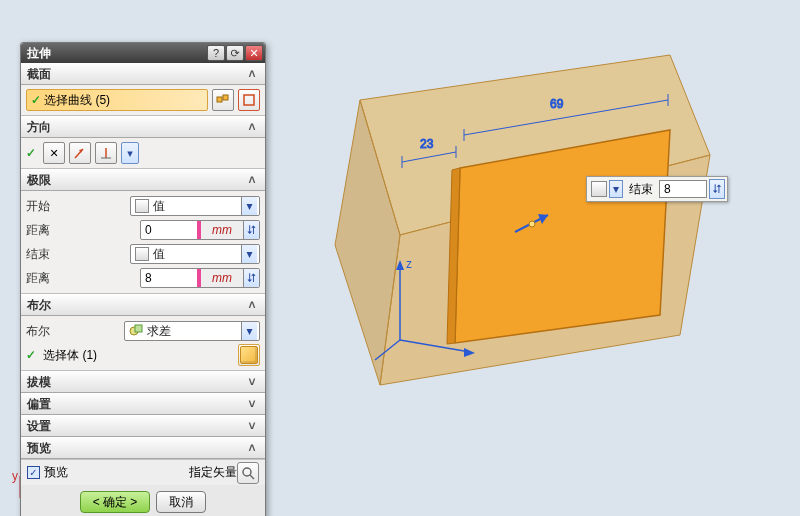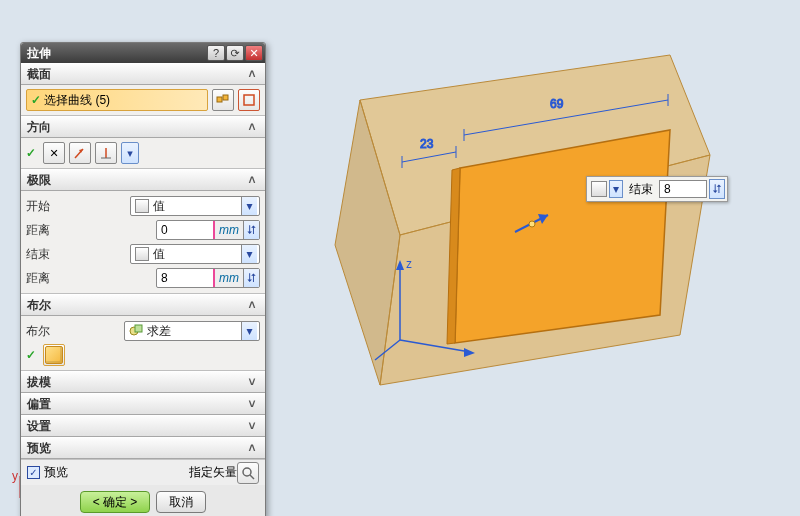--- a/index.html
+++ b/index.html
@@ -71,22 +71,22 @@
   }
 
   .num-input {
     height:20px; border:1px solid #888; background:#fff;
     display:flex; align-items:center; border-radius:2px;
   }
   .num-input input {
     border:none; outline:none; width:56px; padding:0 4px; height:18px; font-size:12px; background:transparent;
   }
   .num-input .unit {
-    width:30px; height:18px; border-left:2px solid #ec4899;
-    background:#eee; color:#0369a1; font-style:italic;
+    width:46px; height:18px; border-left:4px solid #ec4899;
+    background:#eee; color:#b91c1c; font-style:italic;
     display:flex; align-items:center; justify-content:center;
   }
   .num-input .spin {
     width:16px; height:18px; border-left:1px solid #888;
     background:linear-gradient(#e9f2ff,#cfe3ff);
     display:flex; align-items:center; justify-content:center; color:#2a4aa0;
   }
 
   .dialog-footer {
     background:#e8e8e8; padding:6px; display:flex; justify-content:center; gap:6px;
@@ -302,20 +302,21 @@
               <circle cx="5" cy="8" r="4" fill="#e9e08a" stroke="#9a8a20"></circle>
               <rect x="6" y="2" width="7" height="7" fill="#bde09a" stroke="#5a9a3a"></rect>
             </svg>
         </span>
         <span class="sel-text">求差</span>
         <span class="dd">▾</span>
       </div>
     </div>
     <div class="row">
       <span class="tick">✓</span>
+      <span style="flex:1">选择体 (1)</span>
       <span class="icon-btn" style="border-color:#d8a23c">
         <span class="boolean-cube"></span>
       </span>
     </div>
   </div>
 
   <div class="section-header">
     <span>拔模</span>
     <span class="caret">˅</span>
   </div>

